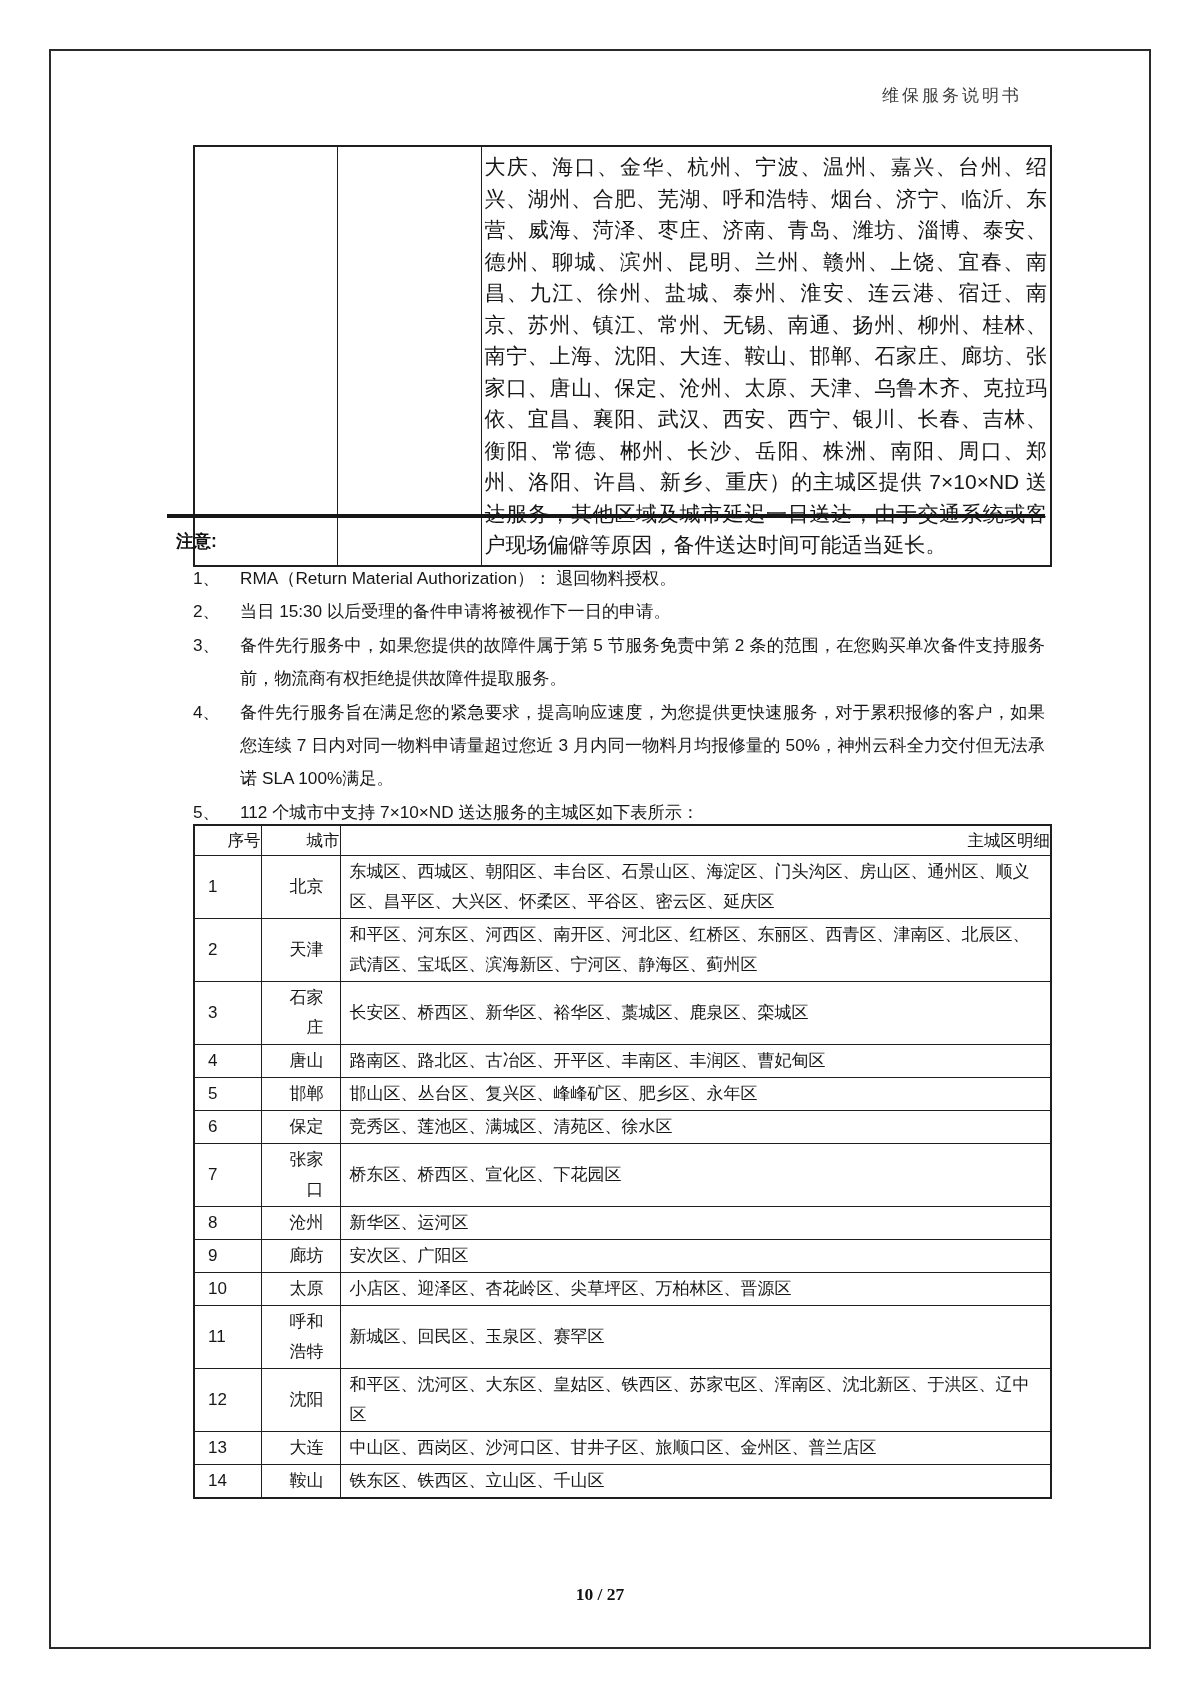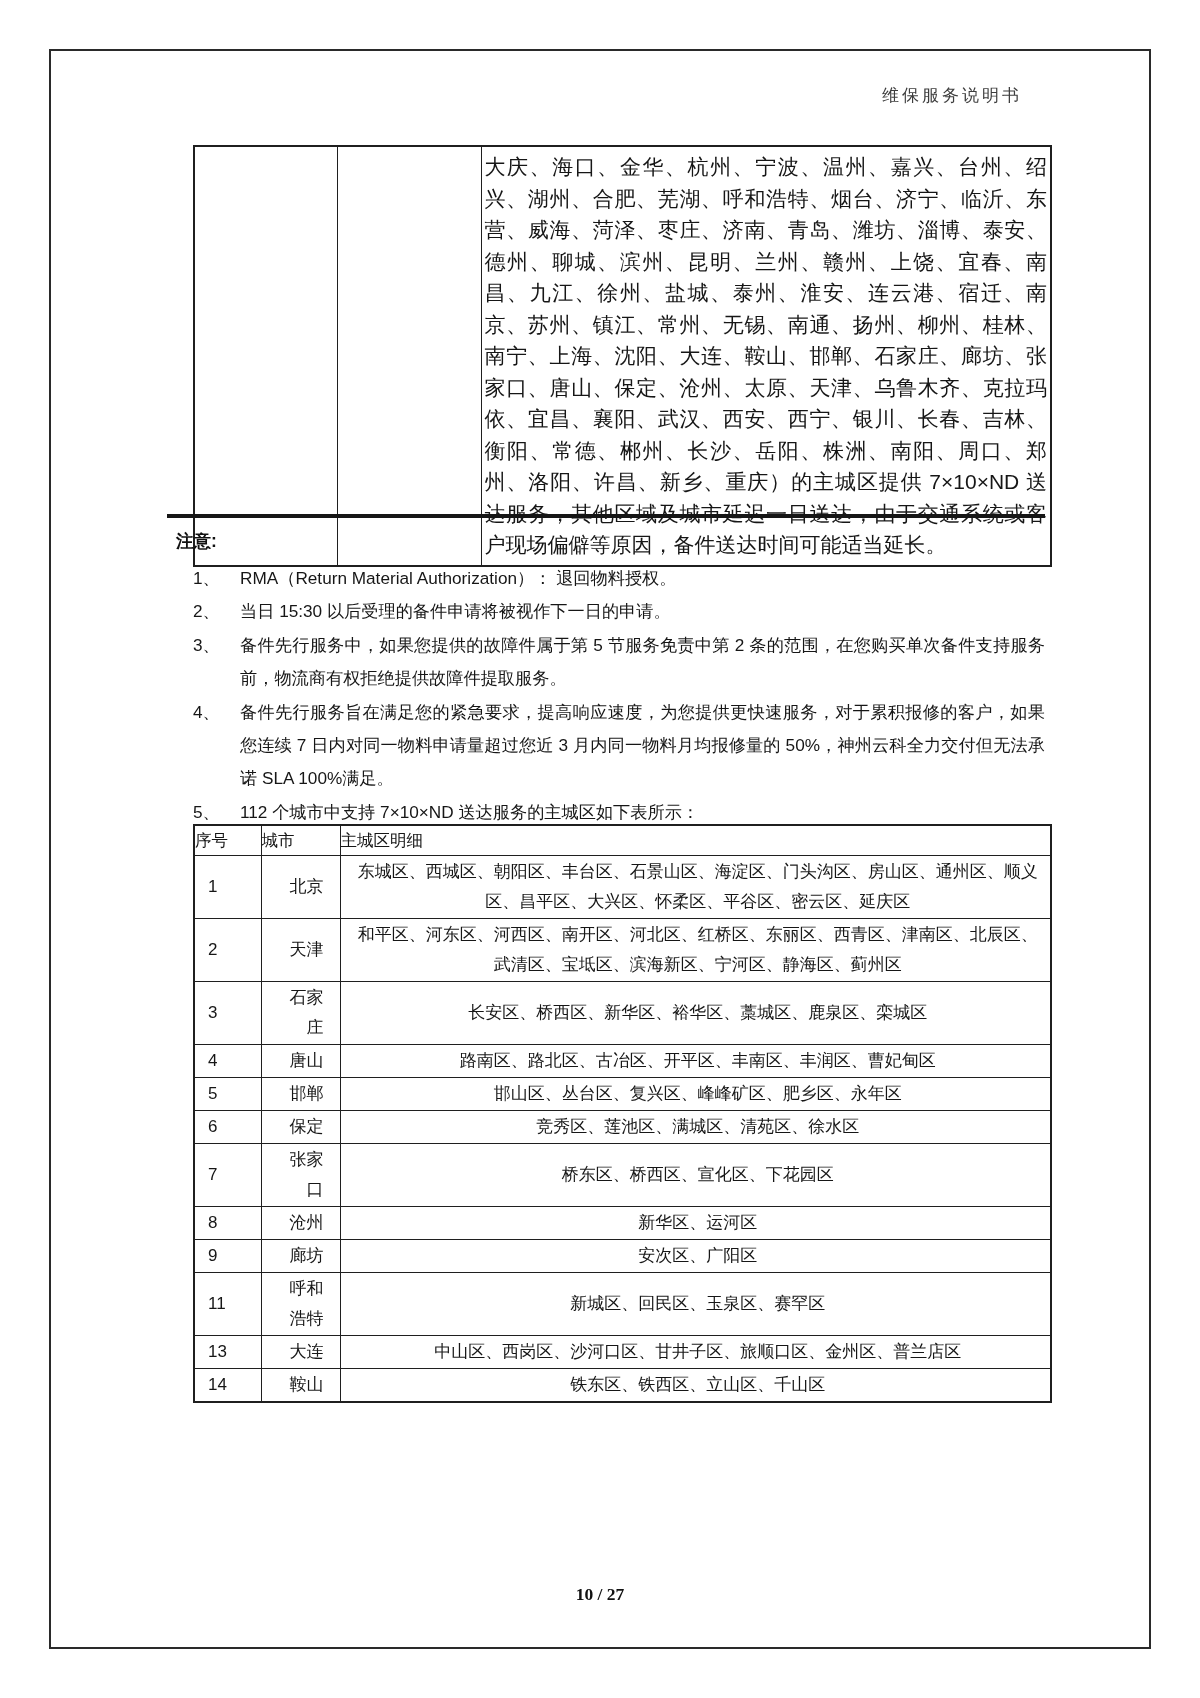--- a/index.html
+++ b/index.html
@@ -39,26 +39,26 @@
   .notice-item .text { flex:1; text-align:justify; text-align-last:left; }
   
   .city-table {
     position:absolute; left:193px; top:824px; width:857px;
     border-collapse:collapse; border:2px solid #1f1f1f; table-layout:fixed;
     font-size:17px; color:#161616;
   }
   .city-table th, .city-table td { border:1px solid #1f1f1f; }
   .city-table th {
     font-weight:normal; font-size:16.5px; line-height:29px; height:29px;
-    text-align:left; padding:0;
+    text-align:right; padding:0;
   }
   .city-table td { line-height:30px; padding:1px 0; vertical-align:middle; }
   .city-table td.no { padding-left:13px; }
   .city-table td.city { padding-left:15px; padding-right:16px; word-break:break-all;text-align:right; }
-  .city-table td.districts { padding-left:9px; padding-right:4px; word-break:break-all;text-align:center; }
+  .city-table td.districts { padding-left:9px; padding-right:4px; word-break:break-all; }
   
   .footer {
     position:absolute; top:1584px; left:0; width:1200px; text-align:center;
     font-family:Liberation Serif, serif; font-size:17.5px; font-weight:bold; color:#111;
   }
 </style>
 </head>
 <body>
 
 <div class="page">
@@ -174,27 +174,37 @@
     <td class="city">沧州</td>
     <td class="districts">新华区、运河区</td>
   </tr>
 
   <tr>
     <td class="no">9</td>
     <td class="city">廊坊</td>
     <td class="districts">安次区、广阳区</td>
   </tr>
 
+  <tr>
+    <td class="no">10</td>
+    <td class="city">太原</td>
+    <td class="districts">小店区、迎泽区、杏花岭区、尖草坪区、万柏林区、晋源区</td>
+  </tr>
 
   <tr>
     <td class="no">11</td>
     <td class="city">呼和浩特</td>
     <td class="districts">新城区、回民区、玉泉区、赛罕区</td>
   </tr>
 
+  <tr>
+    <td class="no">12</td>
+    <td class="city">沈阳</td>
+    <td class="districts">和平区、沈河区、大东区、皇姑区、铁西区、苏家屯区、浑南区、沈北新区、于洪区、辽中区</td>
+  </tr>
 
   <tr>
     <td class="no">13</td>
     <td class="city">大连</td>
     <td class="districts">中山区、西岗区、沙河口区、甘井子区、旅顺口区、金州区、普兰店区</td>
   </tr>
 
   <tr>
     <td class="no">14</td>
     <td class="city">鞍山</td>

